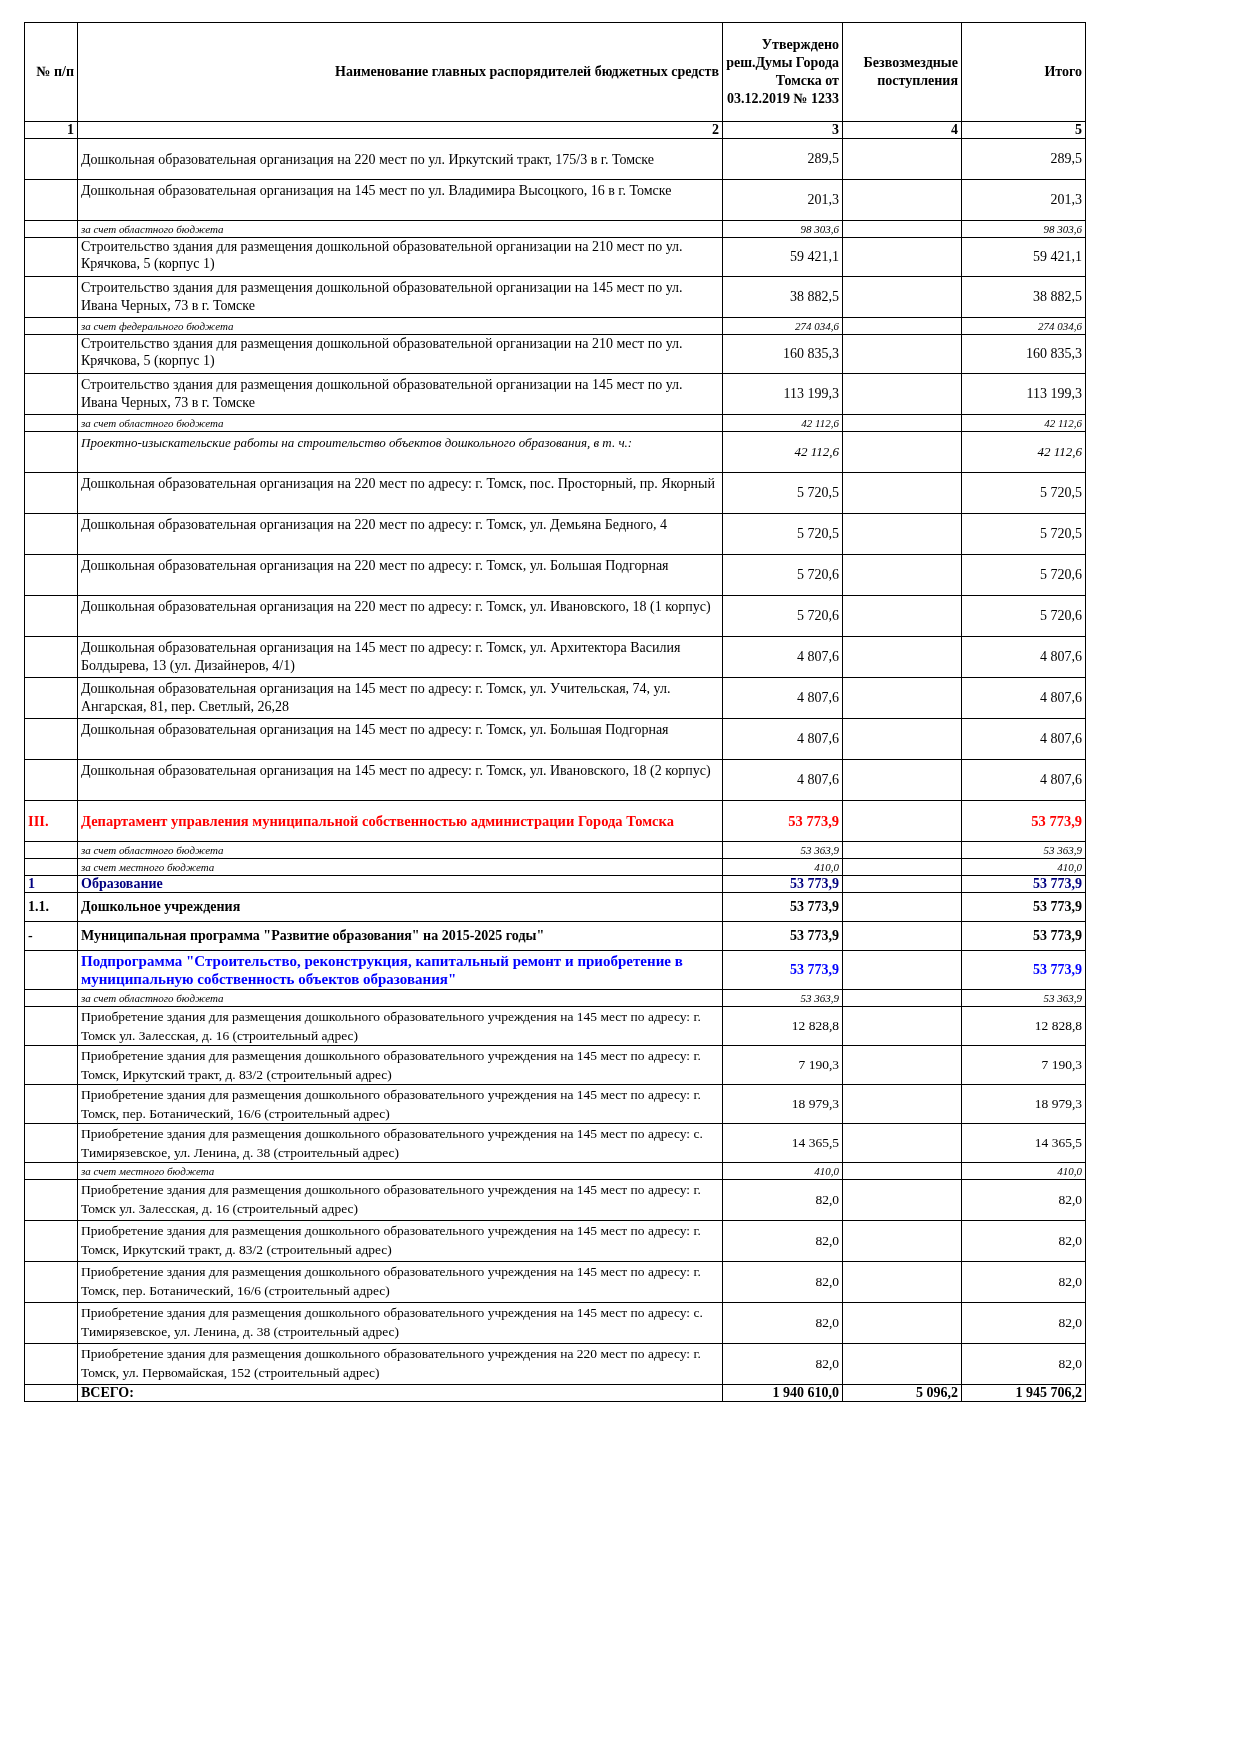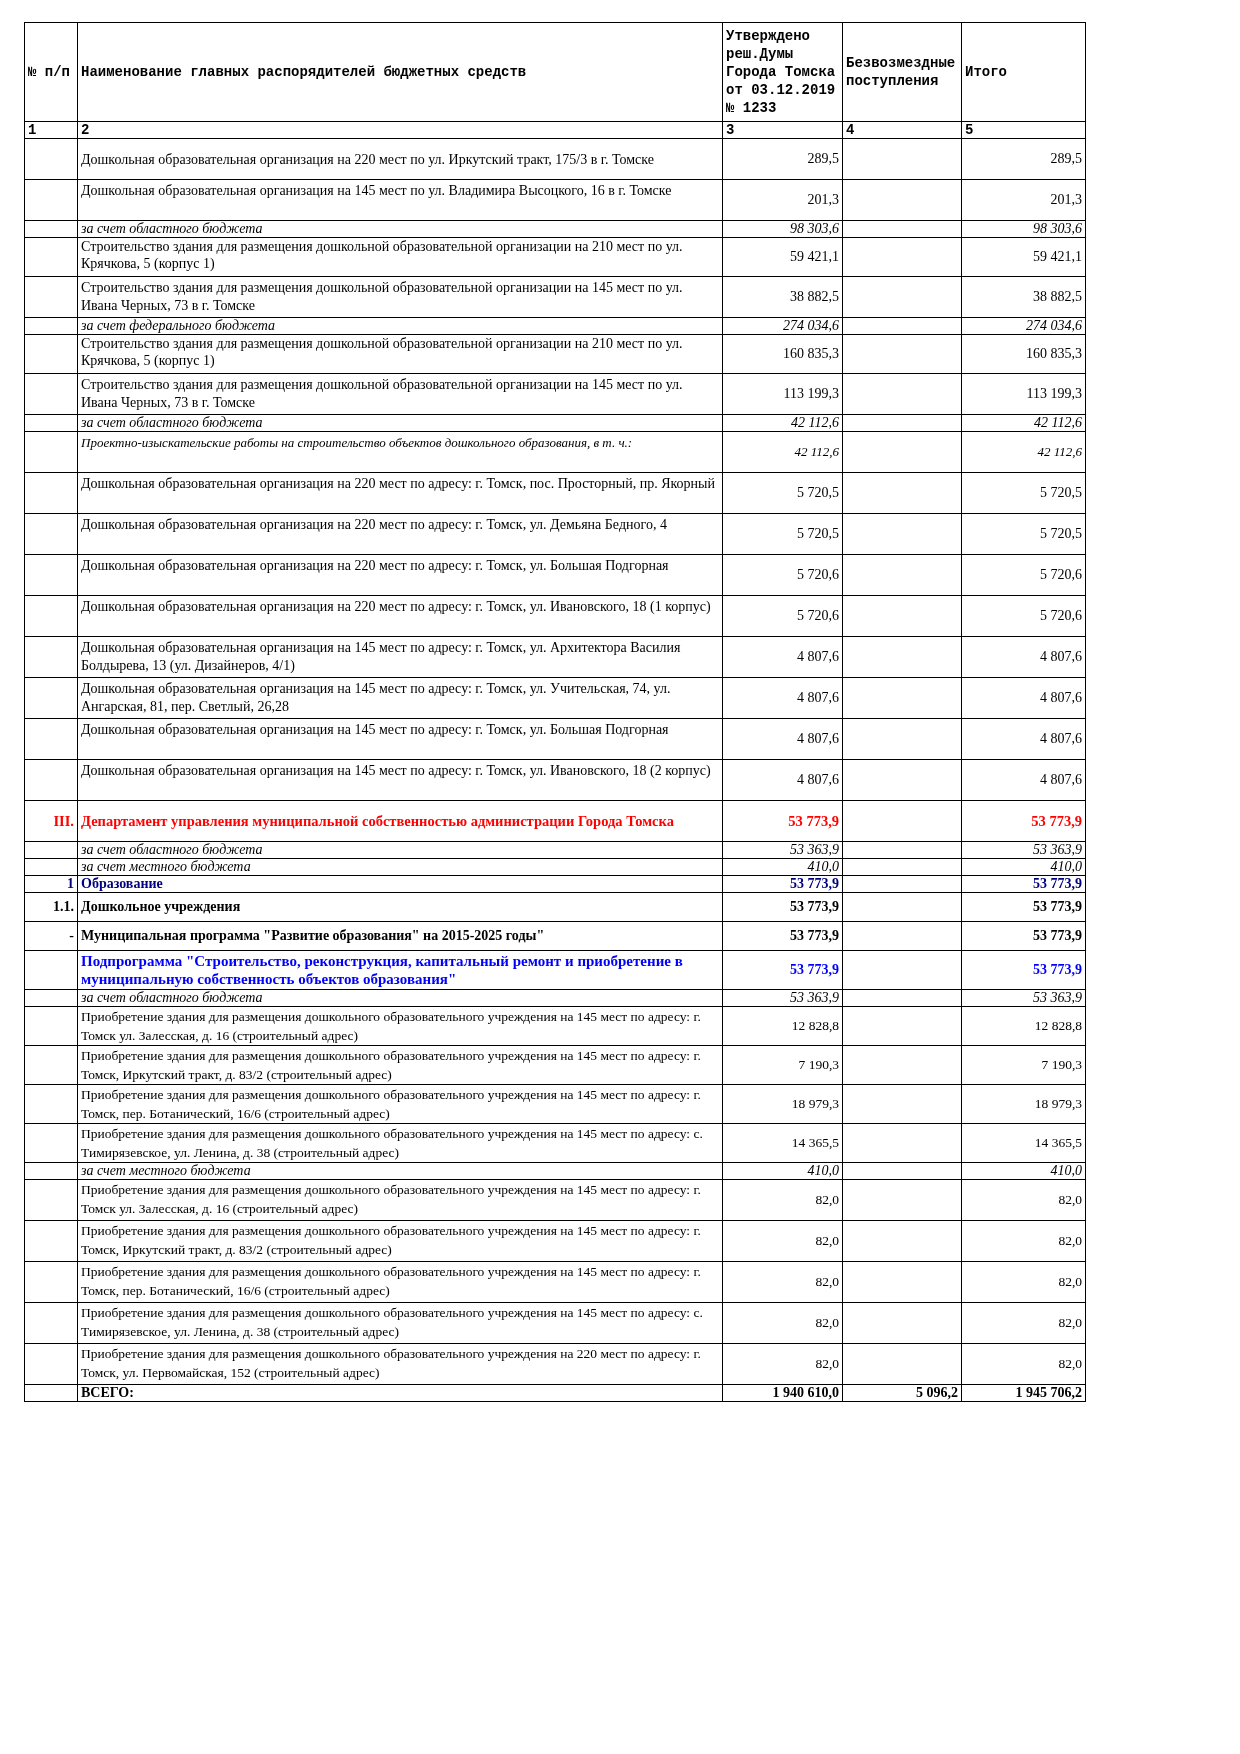--- a/index.html
+++ b/index.html
@@ -6,31 +6,31 @@
     body { width: 1240px; height: 1754px; position: relative; font-family: "Liberation Serif", serif; color: #000; }
     table.budget {
       position: absolute; left: 24px; top: 22px;
       width: 1061px; border-collapse: collapse; table-layout: fixed;
       font-size: 14px; line-height: 18px;
     }
     table.budget td, table.budget th {
       border: 1.5px solid #000; padding: 0 3px; vertical-align: middle;
     }
     col.c1 { width: 53px; } col.c2 { width: 645px; } col.c3 { width: 120px; } col.c4 { width: 119px; } col.c5 { width: 124px; }
-    th { font-weight: bold; text-align: left; font-size: 14px; font-family: Liberation Mono, monospace; }
+    th { font-weight: bold; text-align: right; font-size: 14px; }
     tr.head th { height: 98px; }
     tr.colnum th { height: 16px; line-height: 16px; }
     td.num { text-align: right; white-space: nowrap; vertical-align: bottom; padding-bottom: 6px; }
-    td.idx { text-align: right; font-weight: bold; }
+    td.idx { text-align: left; font-weight: bold; }
     td.desc { text-align: left; }
     tr.item td { height: 38px; }
     tr.item td.desc { vertical-align: top; padding-top: 2px; }
     tr.item.one td.desc { vertical-align: middle; }
     tr.item.one td.num { vertical-align: middle; padding-bottom: 0; }
-    tr.src td { height: 16px; line-height: 16px; font-style: italic; font-size: 14px; }
+    tr.src td { height: 16px; line-height: 16px; font-style: italic; font-size: 11px; }
     tr.src td.num { vertical-align: middle; padding-bottom: 0; }
     tr.srcdesc td { height: 38px; font-style: italic; font-size: 13px; }
     tr.srcdesc td.desc { vertical-align: top; padding-top: 2px; }
     tr.squeeze td.desc { vertical-align: top; padding-top: 0; line-height: 17px; }
     tr.dept td { height: 40px; color: #ff0000; font-weight: bold; font-size: 14.5px; }
     tr.dept td.num { vertical-align: middle; padding-bottom: 0; }
     tr.sect td { height: 16px; line-height: 16px; color: #000080; font-weight: bold; }
     tr.sect td.num { vertical-align: middle; padding-bottom: 0; }
     tr.sub td { height: 28px; font-weight: bold; }
     tr.sub td.num { vertical-align: middle; padding-bottom: 0; }

